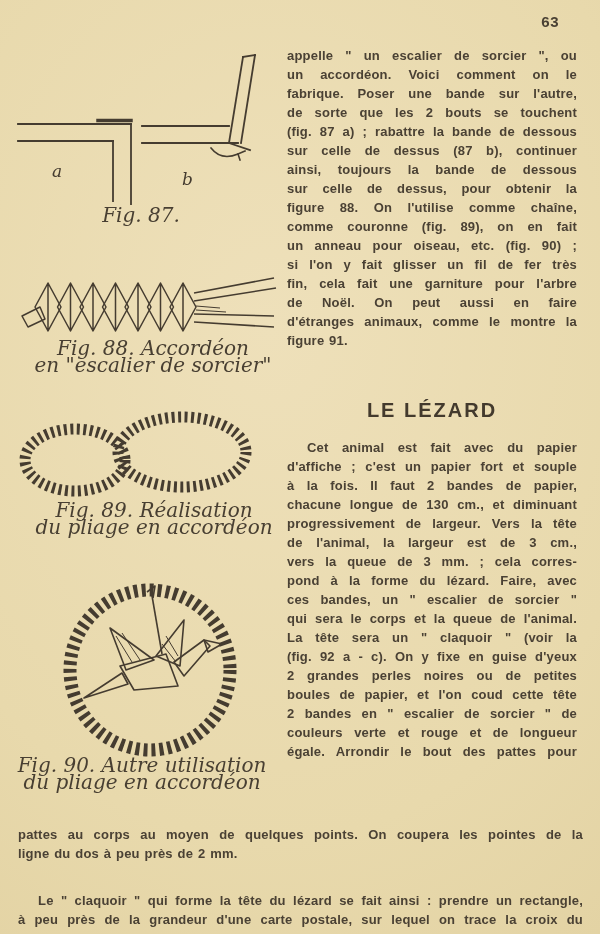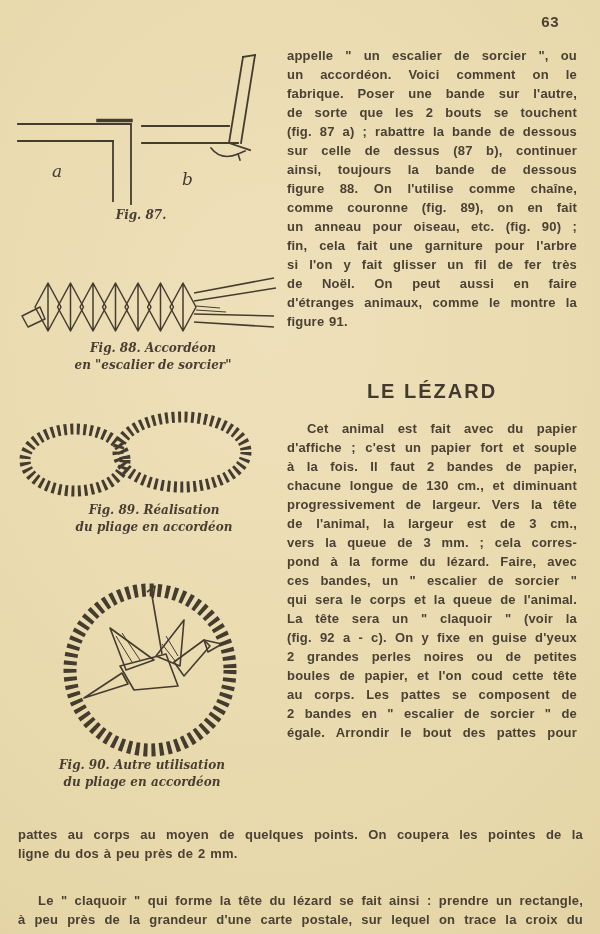--- a/index.html
+++ b/index.html
@@ -33,22 +33,22 @@
     font-size:13.5px;line-height:22px;font-weight:bold;letter-spacing:.2px;word-spacing:1px;
   }
   .bottom .para3{margin-top:28px;}
   
   .fig{position:absolute;}
   .fig svg{display:block;}
   .fig svg *{stroke:#453c30;fill:none;}
   .caption{
     position:absolute;
     font-family:"DejaVu Serif", serif;
-    font-style:italic;font-weight:bold;
-    font-size:12px;line-height:17px;color:#483f32;
+    font-style:italic;font-weight:normal;
+    font-size:20px;line-height:17px;color:#483f32;
   }
   .caption .line{text-align:center;text-align-last:center;}
   .figlabel{
     font-family:"DejaVu Serif", serif;
     font-style:italic;font-size:17px;fill:#453c30 !important;stroke:none !important;
   }
 </style>
 </head>
 <body>
 
@@ -140,47 +140,48 @@
 
   <div class="right-col">
     <div class="para">
         <div class="line just">appelle " un escalier de sorcier ", ou</div>
         <div class="line just">un accordéon. Voici comment on le</div>
         <div class="line just">fabrique. Poser une bande sur l'autre,</div>
         <div class="line just">de sorte que les 2 bouts se touchent</div>
         <div class="line just">(fig. 87 a) ; rabattre la bande de dessous</div>
         <div class="line just">sur celle de dessus (87 b), continuer</div>
         <div class="line just">ainsi, toujours la bande de dessous</div>
+        <div class="line just">sur celle de dessus, pour obtenir la</div>
         <div class="line just">figure 88. On l'utilise comme chaîne,</div>
         <div class="line just">comme couronne (fig. 89), on en fait</div>
         <div class="line just">un anneau pour oiseau, etc. (fig. 90) ;</div>
+        <div class="line just">si l'on y fait glisser un fil de fer très</div>
         <div class="line just">fin, cela fait une garniture pour l'arbre</div>
-        <div class="line just">si l'on y fait glisser un fil de fer très</div>
         <div class="line just">de Noël. On peut aussi en faire</div>
         <div class="line just">d'étranges animaux, comme le montre la</div>
         <div class="line">figure 91.</div>
       </div>
     <h2 class="section">LE LÉZARD</h2>
     <div class="para">
         <div class="line indent just">Cet animal est fait avec du papier</div>
         <div class="line just">d'affiche ; c'est un papier fort et souple</div>
         <div class="line just">à la fois. Il faut 2 bandes de papier,</div>
         <div class="line just">chacune longue de 130 cm., et diminuant</div>
         <div class="line just">progressivement de largeur. Vers la tête</div>
         <div class="line just">de l'animal, la largeur est de 3 cm.,</div>
         <div class="line just">vers la queue de 3 mm. ; cela corres-</div>
         <div class="line just">pond à la forme du lézard. Faire, avec</div>
         <div class="line just">ces bandes, un " escalier de sorcier "</div>
         <div class="line just">qui sera le corps et la queue de l'animal.</div>
         <div class="line just">La tête sera un " claquoir " (voir la</div>
         <div class="line just">(fig. 92 a - c). On y fixe en guise d'yeux</div>
         <div class="line just">2 grandes perles noires ou de petites</div>
         <div class="line just">boules de papier, et l'on coud cette tête</div>
-        <div class="line just">au corps. Les pattes se composent de</div>
         <div class="line just">2 bandes en " escalier de sorcier " de</div>
+        <div class="line just">couleurs verte et rouge et de longueur</div>
         <div class="line just">égale. Arrondir le bout des pattes pour</div>
       </div>
   </div>
 
   <div class="bottom">
     <div class="para overflow">
         <div class="line just">pattes au corps au moyen de quelques points. On coupera les pointes de la</div>
         <div class="line">ligne du dos à peu près de 2 mm.</div>
       </div>
     <div class="para para3">

